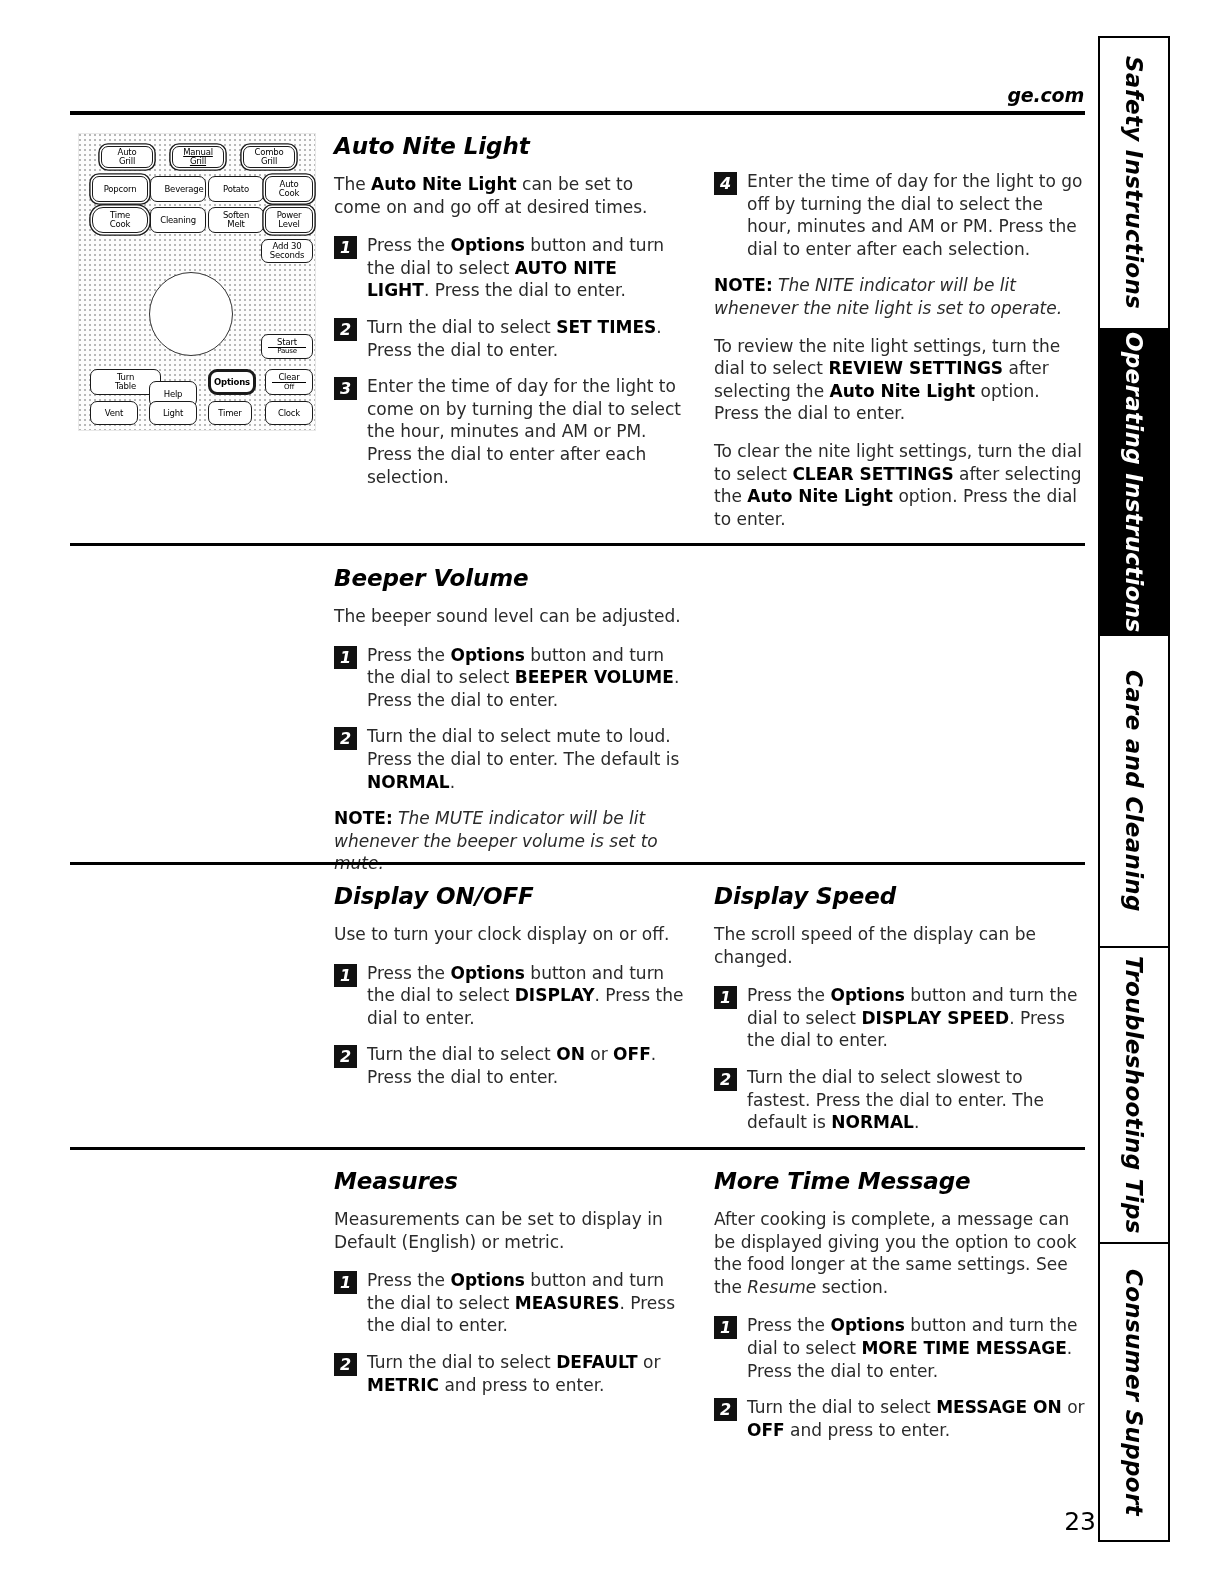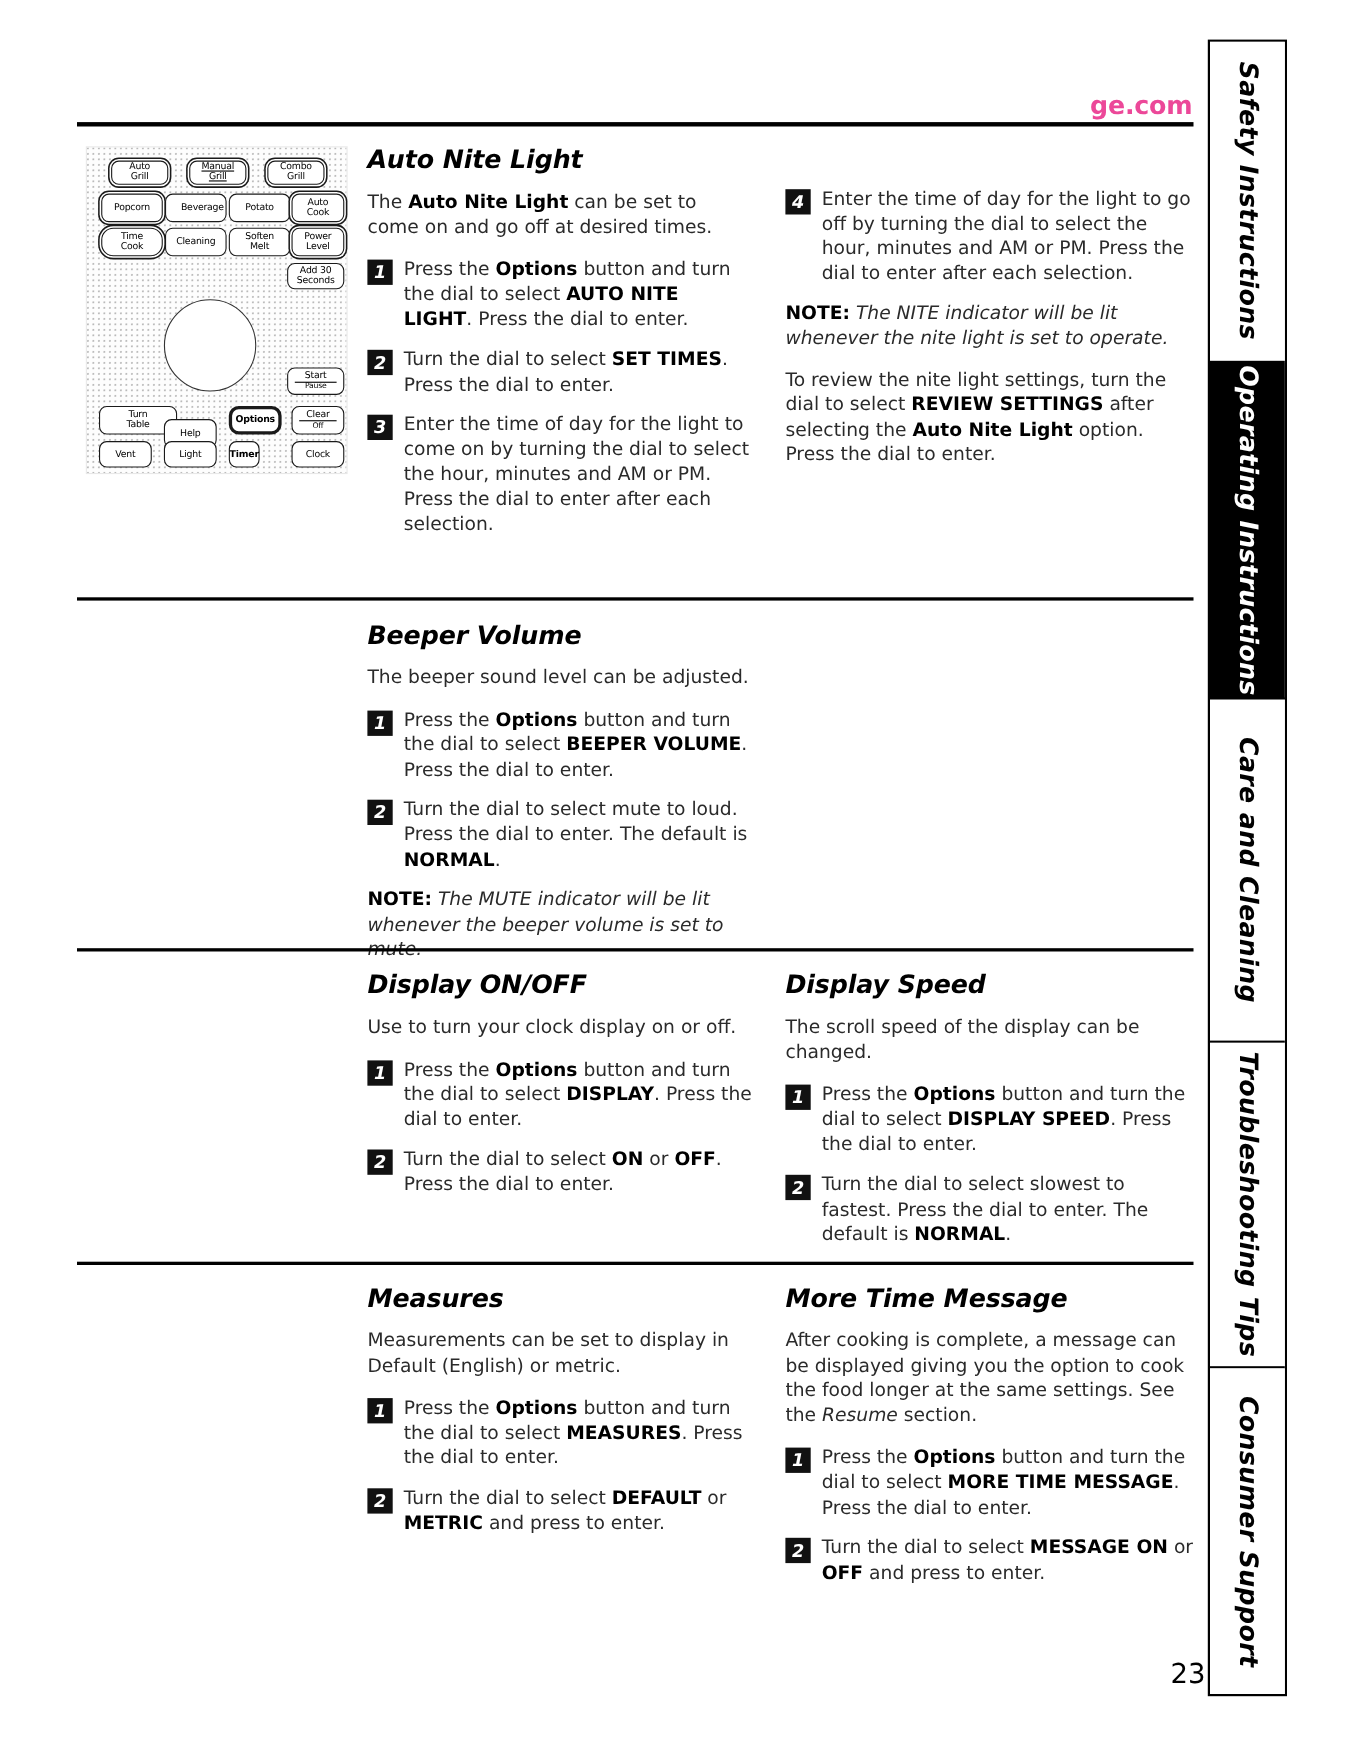--- a/index.html
+++ b/index.html
@@ -18,23 +18,24 @@
     position: absolute;
     inset: 0;
   }
 
   
   .site-url {
     position: absolute;
     right: 140px;
     top: 84px;
     font-family: "DejaVu Sans", sans-serif;
+    font-style: italic;
     font-weight: bold;
-    font-size: 23px;
-    color: #ec4899;
+    font-size: 19px;
+    color: #000000;
     letter-spacing: -0.2px;
   }
 
   .rule {
     position: absolute;
     left: 70px;
     width: 1015px;
     background: #000;
   }
   .rule-top     { top: 111px; height: 4px; }
@@ -279,21 +280,21 @@
       <div class="pbtn" style="left: 186px; top: 235px; width: 48px; height: 26px;">
         <span>Clear</span>
         <span class="sub">Off</span>
       </div>
       <div class="pbtn" style="left: 11px; top: 267px; width: 48px; height: 24px;">
         <span>Vent</span>
       </div>
       <div class="pbtn" style="left: 70px; top: 267px; width: 48px; height: 24px;">
         <span>Light</span>
       </div>
-      <div class="pbtn" style="left: 129px; top: 267px; width: 28px; height: 24px; font-weight: bold;">
+      <div class="pbtn" style="left: 129px; top: 267px; width: 44px; height: 24px;">
         <span>Timer</span>
       </div>
       <div class="pbtn" style="left: 186px; top: 267px; width: 48px; height: 24px; align-items: center;">
         <span>Clock</span>
       </div>
     </div>
 
   <div class="col col-left sec1-left">
     <h2 class="sec-title">Auto Nite Light</h2>
     <p class="intro">The <b>Auto Nite Light</b> can be set to come on and go off at desired times.</p>
@@ -315,20 +316,21 @@
 
   <div class="col col-right sec1-right">
     <div>
         <div class="step">
           <div class="step-num">4</div>
           <div class="step-text">Enter the time of day for the light to go off by turning the dial to select the hour, minutes and AM or PM. Press the dial to enter after each selection.</div>
         </div>
       </div>
     <p class="note"><b>NOTE:</b> The NITE indicator will be lit whenever the nite light is set to operate.</p>
     <p class="para">To review the nite light settings, turn the dial to select <b>REVIEW SETTINGS</b> after selecting the <b>Auto Nite Light</b> option. Press the dial to enter.</p>
+    <p class="para">To clear the nite light settings, turn the dial to select <b>CLEAR SETTINGS</b> after selecting the <b>Auto Nite Light</b> option. Press the dial to enter.</p>
   </div>
 
   <div class="rule rule-s2"></div>
 
   <div class="col col-left sec2-left">
     <h2 class="sec-title">Beeper Volume</h2>
     <p class="intro">The beeper sound level can be adjusted.</p>
     <div>
         <div class="step">
           <div class="step-num">1</div>

